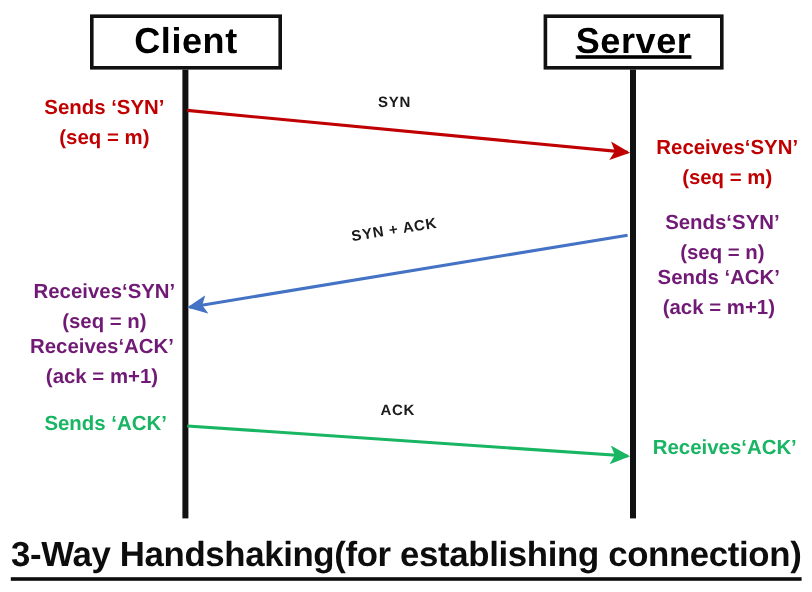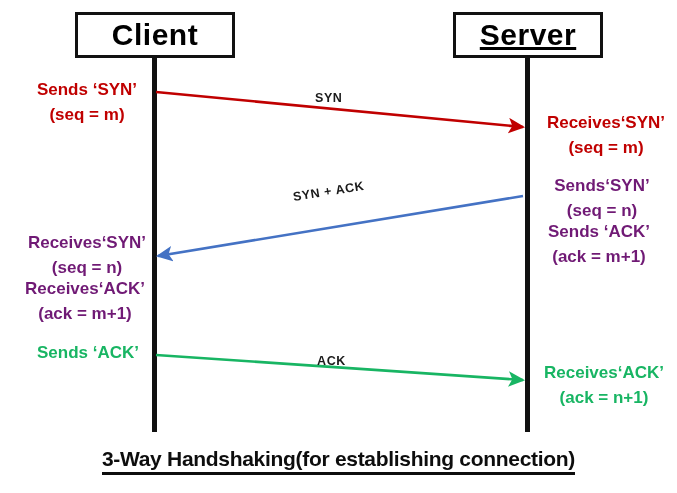--- a/index.html
+++ b/index.html
@@ -91,32 +91,32 @@
 
   
   .arrow-label {
     position: absolute;
     font-size: 12.5px;
     font-weight: bold;
     color: #1a1a1a;
     letter-spacing: 0.6px;
     white-space: nowrap;
   }
-  #label-syn     { left: 315px; top: 78px; margin-top: 13px; }
+  #label-syn     { left: 315px; top: 78px; }
   #label-synack  { left: 293px; top: 190px; transform: rotate(-9deg); transform-origin: left center; }
-  #label-ack     { left: 317px; top: 354px; }
+  #label-ack     { left: 317px; top: 335px; }
 
   
   #caption {
     position: absolute;
     left: 0;
     top: 447px;
     width: 677px;
     text-align: center;
-    font-size: 21px;
+    font-size: 29px;
     font-weight: bold;
     color: #0d0d0d;
     letter-spacing: -0.3px;
   }
   #caption .cap-text {
     border-bottom: 3px solid #0d0d0d;
     padding-bottom: 2px;
   }
 </style>
 </head>
@@ -187,20 +187,19 @@
     <span class="l2">(seq = n)</span>
   </div>
 
   <div class="note note-right c-blue" id="note-server-sendack">
     <span class="l1">Sends ‘ACK’</span>
     <span class="l2">(ack = m+1)</span>
   </div>
 
   <div class="note note-right c-green" id="note-server-recvack">
     <span class="l1">Receives‘ACK’</span>
-    <span class="l2">(ack = n+1)</span>
   </div>
 
   <div id="caption">
     <span class="cap-text">3-Way Handshaking(for establishing connection)</span>
   </div>
 
 </div>
 
 </body></html>

